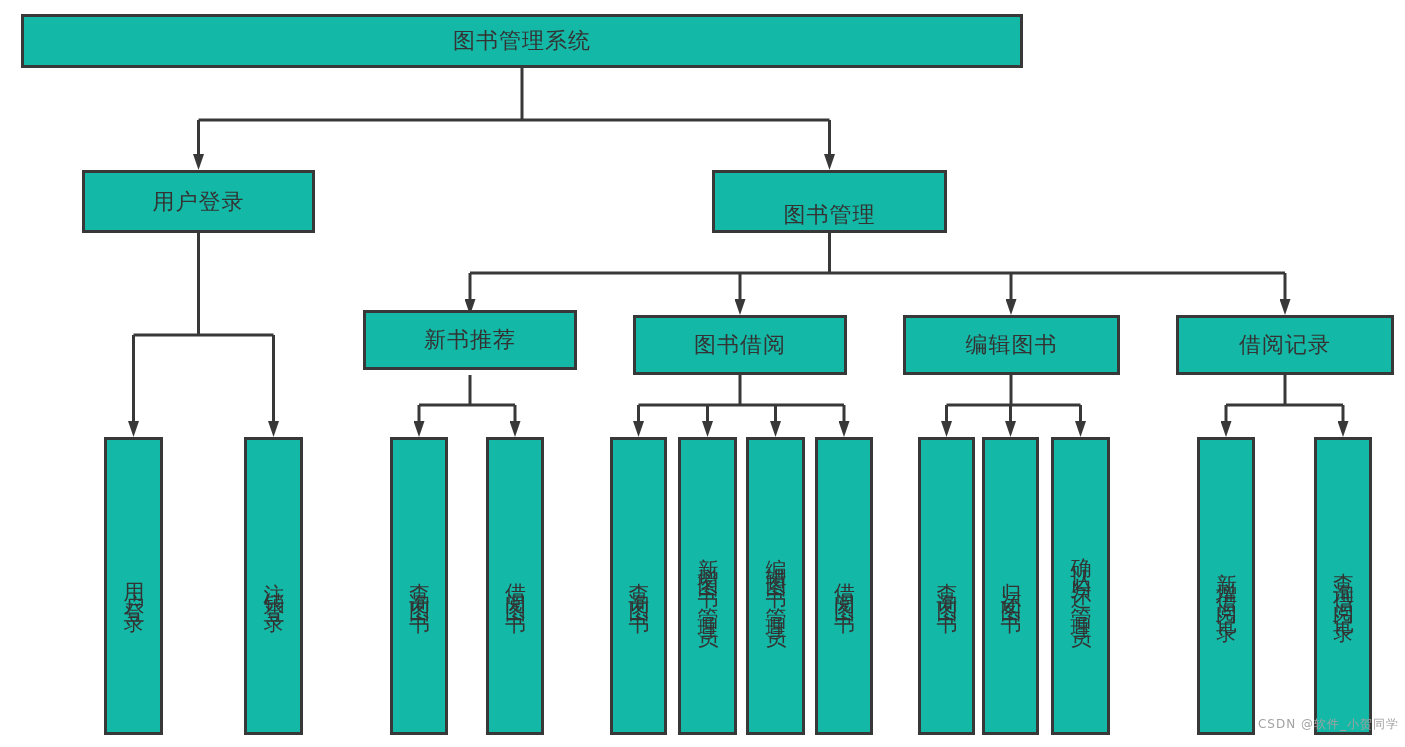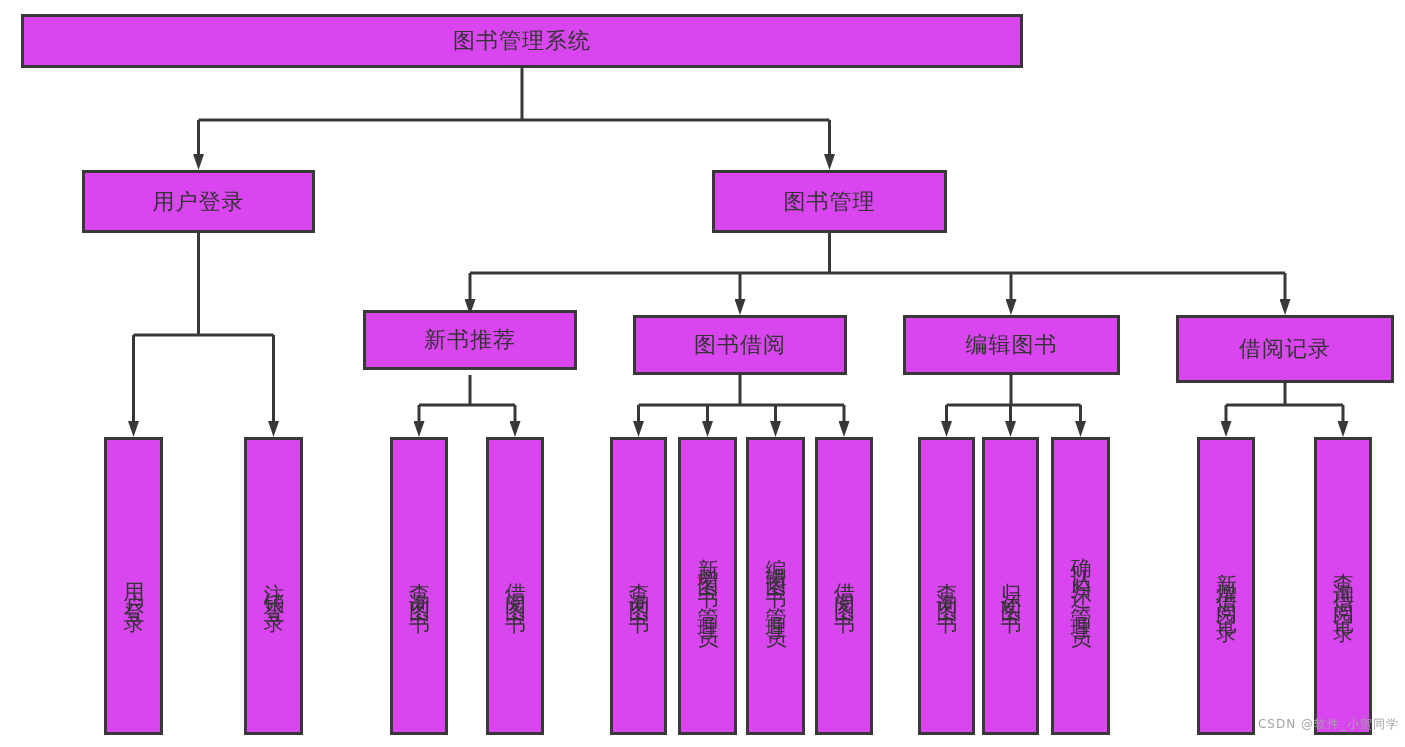--- a/index.html
+++ b/index.html
@@ -13,47 +13,47 @@
   }
   svg.connectors {
     position: absolute;
     left: 0; top: 0;
     width: 1405px; height: 747px;
     z-index: 1;
   }
   .node {
     position: absolute;
     box-sizing: border-box;
-    background: #d946ef;
+    background: #14b8a6;
     border: 3px solid #383838;
     display: flex;
     align-items: center;
     justify-content: center;
     color: #333333;
     z-index: 2;
   }
   .node .lbl { font-size: 22px; letter-spacing: 1px; white-space: nowrap; }
   .node.leaf .lbl {
     writing-mode: vertical-rl;
     text-orientation: mixed;
     font-size: 21px;
     letter-spacing: 10px;
     line-height: 1;
     white-space: nowrap;
   }
   
   #n-root    { left: 21px;   top: 14px;  width: 1002px; height: 54px; }
   
   #n-login   { left: 82px;   top: 170px; width: 233px; height: 63px; }
-  #n-mgmt    { left: 712px;  top: 170px; width: 235px; height: 63px; }
+  #n-mgmt    { left: 712px;  top: 170px; width: 235px; height: 63px; align-items: flex-end; }
   
   #n-rec     { left: 363px;  top: 310px; width: 214px; height: 60px; }
   #n-borrow  { left: 633px;  top: 315px; width: 214px; height: 60px; }
   #n-current { left: 903px;  top: 315px; width: 217px; height: 60px; }
-  #n-records { left: 1176px; top: 315px; width: 218px; height: 68px; }
+  #n-records { left: 1176px; top: 315px; width: 218px; height: 60px; }
   
   .leaf { top: 437px; height: 298px; }
   #l-login-1 { left: 104px;  width: 59px; }
   #l-login-2 { left: 244px;  width: 59px; }
   #l-rec-1   { left: 390px;  width: 58px; }
   #l-rec-2   { left: 486px;  width: 58px; }
   #l-bor-1   { left: 610px;  width: 57px; }
   #l-bor-2   { left: 678px;  width: 59px; }
   #l-bor-3   { left: 746px;  width: 59px; }
   #l-bor-4   { left: 815px;  width: 58px; }

